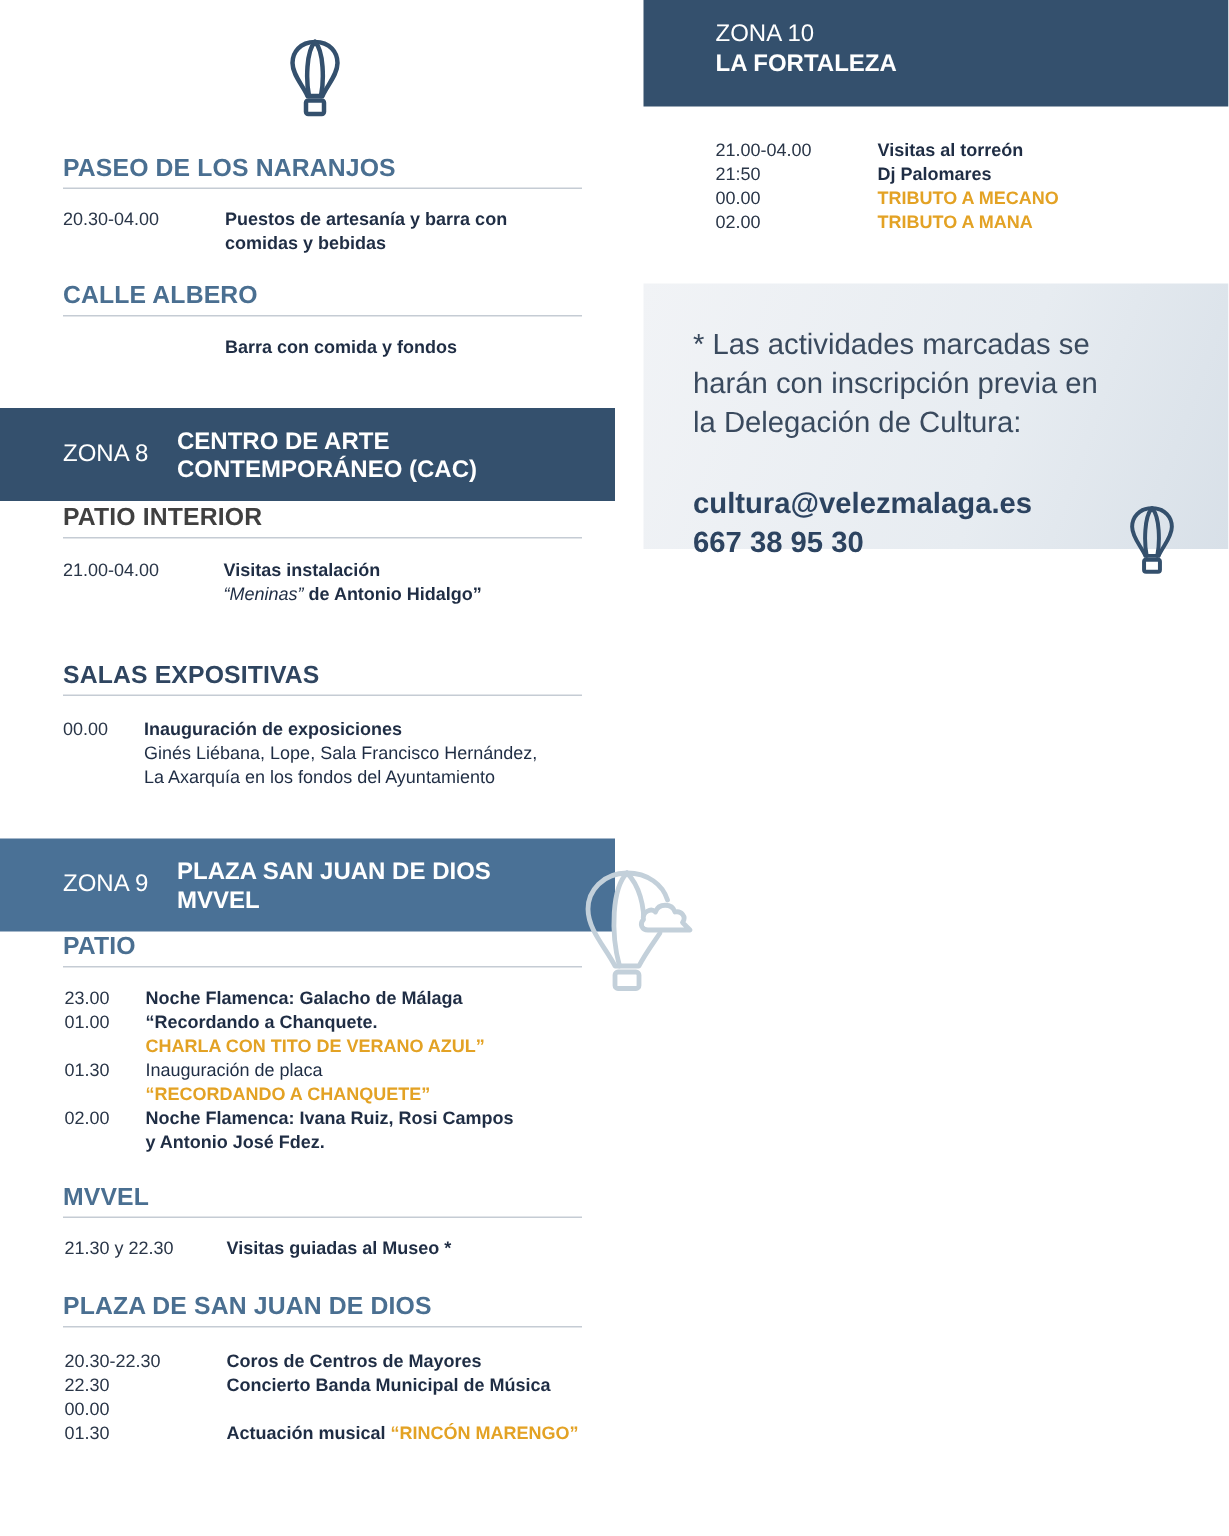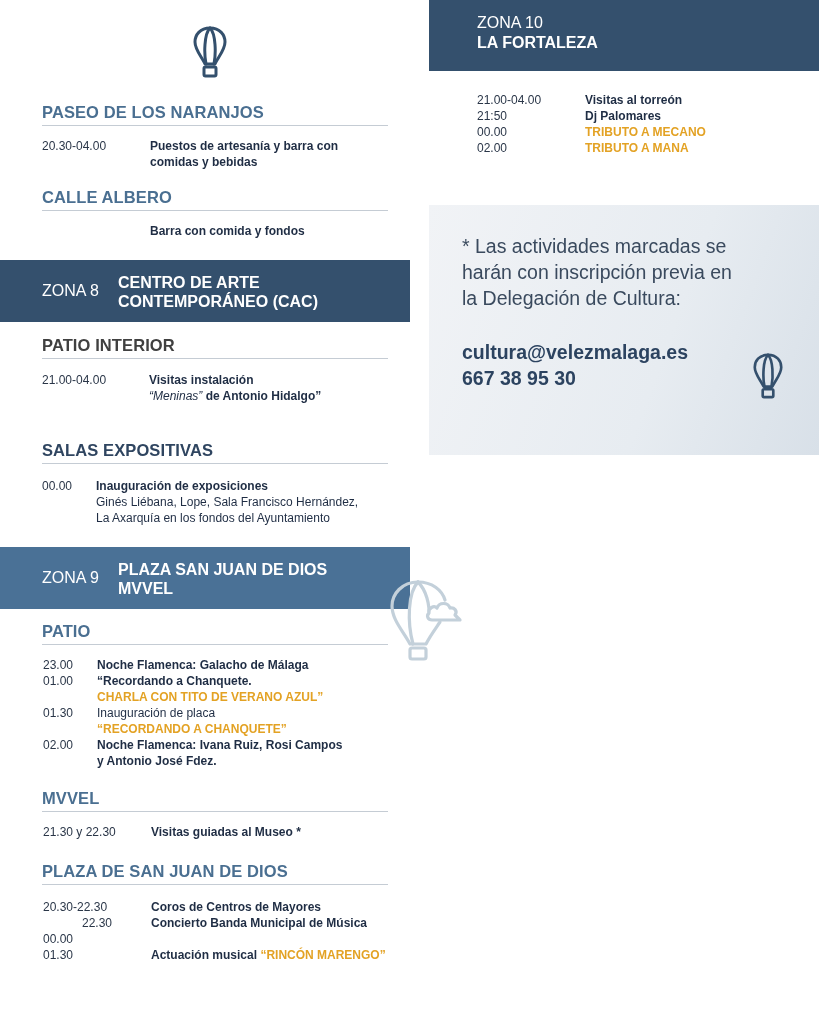--- a/index.html
+++ b/index.html
@@ -9,42 +9,42 @@
   .abs { position: absolute; }
 
   
   .sec-title {
     position: absolute; left: 42px; width: 346px;
     font-weight: bold; font-size: 16.5px; color: #4a6f91; letter-spacing: 0.1px;
     padding-bottom: 3px; border-bottom: 1px solid #c5ccd4;
   }
 
   
-  .zone-bar { position: absolute; left: 0; width: 410px; height: 62px; color: #fff; }
+  .zone-bar { position: absolute; left: 0; width: 410px; height: 62px; color: #fff; margin-top: 12px; }
   .zone-bar.dark { background: #34506d; }
   .zone-bar.mid  { background: #4a7196; }
   .zone-label { position: absolute; left: 42px; top: 22px; font-size: 16px; font-weight: normal; }
   .zone-name { position: absolute; left: 118px; top: 13px; font-size: 16px; font-weight: bold; line-height: 19px; }
 
   
   .rows { position: absolute; font-size: 12px; line-height: 16px; }
   .row { display: flex; }
   .time { color: #2a3648; flex: 0 0 auto; }
   .desc { color: #1f2d44; font-weight: bold; }
   .desc .light { font-weight: normal; }
   .desc .em { font-style: italic; font-weight: normal; }
   .hl { color: #e3a224; font-weight: bold; }
 
   
   .zone10 { position: absolute; left: 429px; top: 0; width: 390px; height: 71px; background: #34506d; color: #fff; }
   .zone10 .zl { position: absolute; left: 48px; top: 14px; font-size: 16px; }
   .zone10 .zn { position: absolute; left: 48px; top: 34px; font-size: 16px; font-weight: bold; }
 
   .info-box {
-    position: absolute; left: 429px; top: 205px; width: 390px; height: 250px;
+    position: absolute; left: 429px; top: 189px; width: 390px; height: 177px;
     background: linear-gradient(110deg, #f1f3f6 0%, #e7ecf1 60%, #d8e0e8 100%);
   }
   .info-text { position: absolute; left: 33px; top: 28px; font-size: 19.5px; line-height: 26px; color: #3a4a5e; width: 320px; }
   .info-contact { position: absolute; left: 33px; top: 134px; font-size: 19.5px; line-height: 26px; font-weight: bold; color: #2c4360; }
 </style>
 </head>
 <body>
 
 <div class="abs" style="left:193px;top:26px;width:34px;height:52px;">
   <svg width="34" height="52" viewBox="0 0 34 52" fill="none" stroke="#34506d" stroke-width="3" stroke-linejoin="round" stroke-linecap="round">
@@ -161,21 +161,21 @@
   </div>
 </div>
 
 <div class="sec-title" style="top:862px;">PLAZA DE SAN JUAN DE DIOS</div>
 <div class="rows" style="left:43px;top:899px;">
   <div class="row">
     <span class="time" style="width:108px;">20.30-22.30</span>
     <span class="desc">Coros de Centros de Mayores</span>
   </div>
   <div class="row">
-    <span class="time" style="width:108px;text-align:center;">22.30</span>
+    <span class="time" style="width:108px;">22.30</span>
     <span class="desc">Concierto Banda Municipal de Música</span>
   </div>
   <div class="row">
     <span class="time" style="width:108px;">00.00</span>
   </div>
   <div class="row">
     <span class="time" style="width:108px;">01.30</span>
     <span class="desc">
       <span>Actuación musical </span><span class="hl">“RINCÓN MARENGO”</span>
     </span>

